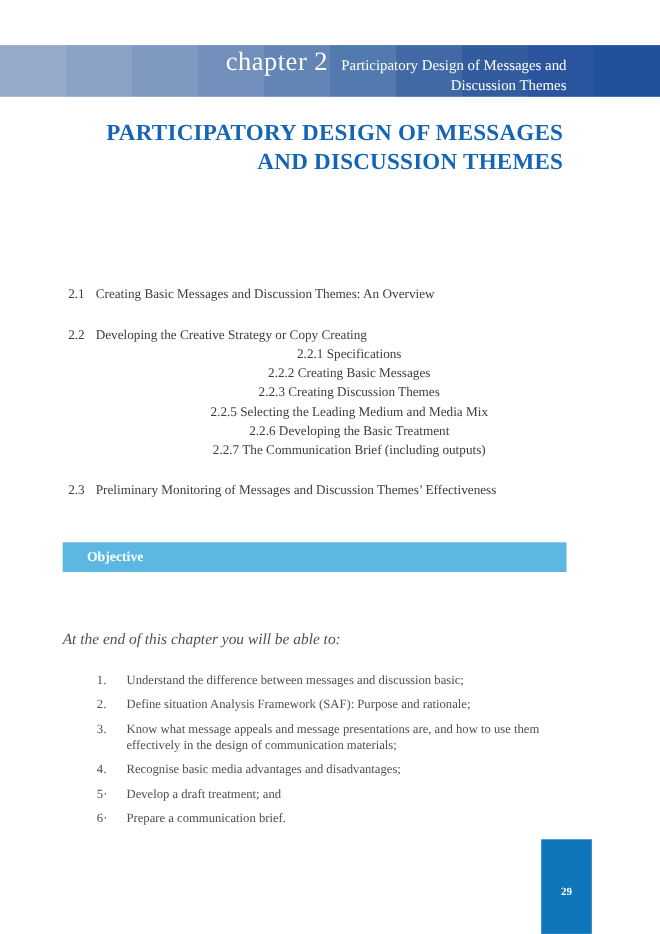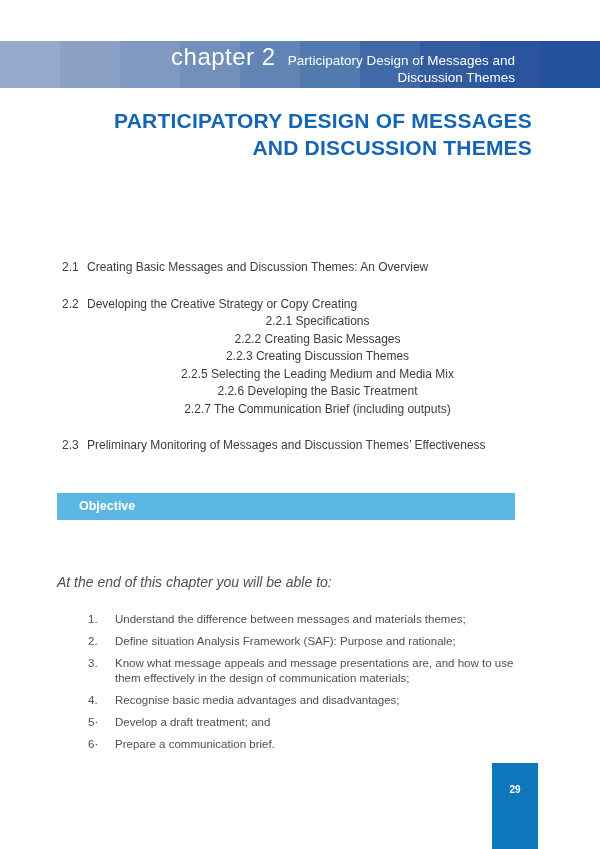--- a/index.html
+++ b/index.html
@@ -1,33 +1,33 @@
 <!DOCTYPE html>
 <html><head>
 <meta charset="utf-8">
 <style>
   html,body{margin:0;padding:0;background:#ffffff;}
   .page{
     position:relative;width:600px;height:849px;background:#ffffff;overflow:hidden;
-    font-family:Liberation Sans, sans-serif;
+    font-family:Liberation Serif, serif;
   }
   
   .band{position:absolute;top:41px;left:0;width:600px;height:47px;display:flex;}
   .band .seg{flex:0 0 60px;height:47px;}
   .band-content{
     position:absolute;top:41px;right:85px;height:47px;
     display:flex;flex-direction:column;align-items:flex-end;justify-content:center;
     color:#ffffff;
   }
   .band-line1{display:flex;align-items:baseline;gap:12px;}
   .chapter-label{font-size:24px;line-height:26px;font-weight:400;letter-spacing:0.5px;}
   .band-sub{font-size:13.5px;line-height:16px;font-weight:400;}
   
   .main-title{
-    position:absolute;top:107px;right:68px;text-align:right;
+    position:absolute;top:107px;right:88px;text-align:right;
     font-size:21px;line-height:27px;font-weight:700;letter-spacing:0.2px;
   }
   
   .toc{position:absolute;top:259px;left:62px;right:50px;font-size:12px;line-height:17px;color:#3d3d3d;}
   .toc-row{display:flex;white-space:nowrap;align-items:center;}
   .toc-num{flex:0 0 25px;}
   .toc-sec1{margin-bottom:20px;}
   .toc-subs{margin-left:23px;line-height:17.5px;text-align:center;}
   .toc-sec3{margin-top:19px;}
   
@@ -45,21 +45,21 @@
     font-size:14px;font-style:italic;color:#4f4f4f;
   }
   
   .obj-list{position:absolute;top:612px;left:88px;width:452px;font-size:11.5px;line-height:15px;color:#4f4f4f;}
   .obj-item{display:flex;margin-bottom:7px;}
   .obj-marker{flex:0 0 27px;}
   .obj-text{flex:1;max-width:425px;}
   
   .page-tab{
     position:absolute;left:492px;top:763px;width:46px;height:86px;
-    text-align:center;box-sizing:border-box;padding-top:16px;
+    text-align:center;box-sizing:border-box;padding-top:38px;
   }
   .page-num{color:#ffffff;font-size:10px;font-weight:700;}
 </style>
 </head>
 <body>
 
 <div class="page">
 
   <div class="band">
     <div class="seg" style="background: rgb(151, 170, 203);"></div>
@@ -111,21 +111,21 @@
 
   <div class="objective-banner" style="background: rgb(92, 184, 226);">
     <span>Objective</span>
   </div>
 
   <div class="lead-in">At the end of this chapter you will be able to:</div>
 
   <div class="obj-list">
     <div class="obj-item">
       <span class="obj-marker">1.</span>
-      <span class="obj-text">Understand the difference between messages and materials themes;</span>
+      <span class="obj-text">Understand the difference between messages and discussion basic;</span>
     </div>
     <div class="obj-item">
       <span class="obj-marker">2.</span>
       <span class="obj-text">Define situation Analysis Framework (SAF): Purpose and rationale;</span>
     </div>
     <div class="obj-item">
       <span class="obj-marker">3.</span>
       <span class="obj-text">Know what message appeals and message presentations are, and how to use them effectively in the design of communication materials;</span>
     </div>
     <div class="obj-item">

